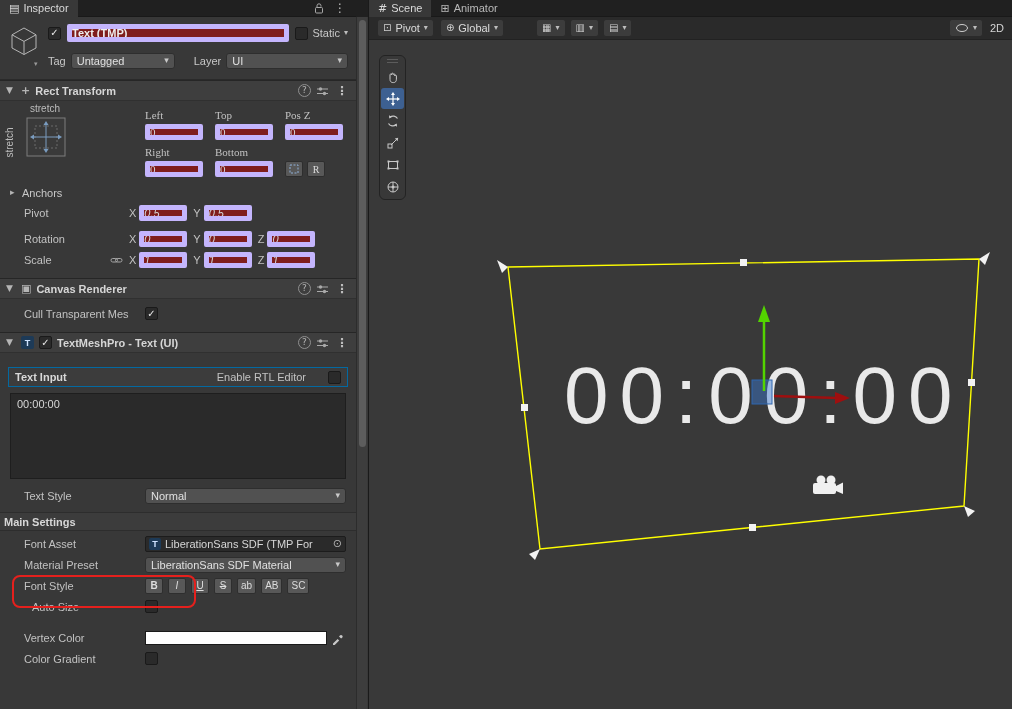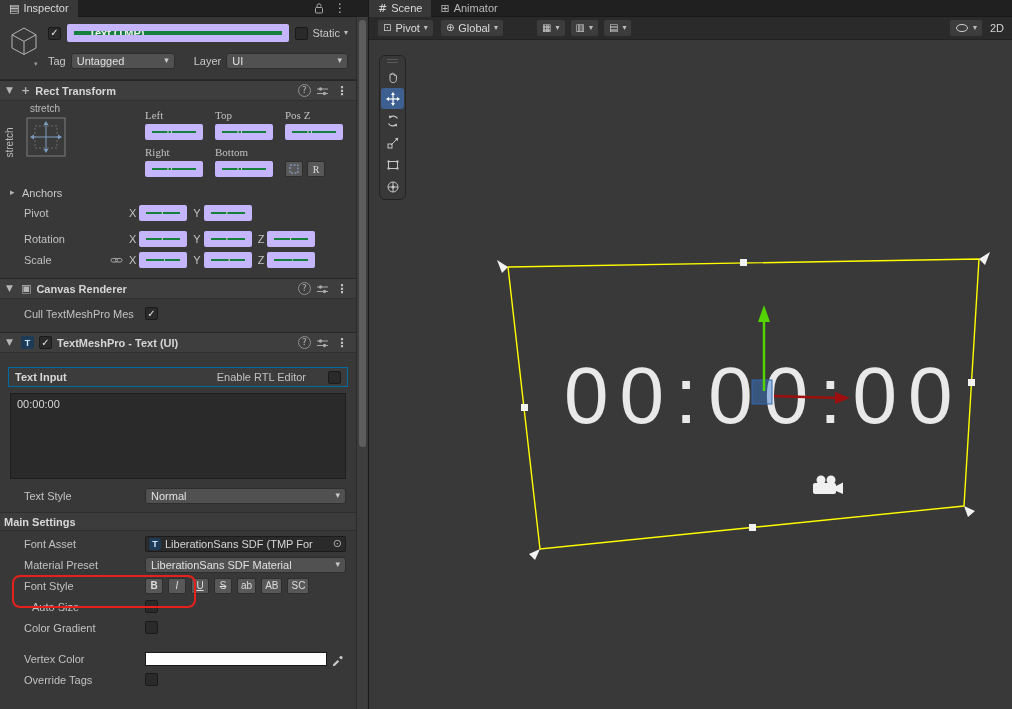--- a/index.html
+++ b/index.html
@@ -6,22 +6,22 @@
   html,body { width:1012px; height:709px; overflow:hidden; background:#383838;
     font-family:"Liberation Sans","DejaVu Sans",sans-serif; font-size:11px; color:#c8c8c8;
     -webkit-user-select:none; user-select:none; }
   .app { position:relative; width:1012px; height:709px; }
 
   
   .icon { font-family:"DejaVu Sans",sans-serif; line-height:1; display:inline-block; }
   .tabstrip { height:17px; background:#202020; display:flex; align-items:center; border-bottom:1px solid #191919; }
   .tab { height:17px; display:flex; align-items:center; gap:4px; padding:0 9px; color:#b9b9b9; }
   .tab.active { background:#383838; color:#dadada; }
-  .field, .nfield { background:#15803d; border:7px solid #c4b5fd; border-radius:2px; color:#d6d6d6;
-    height:16px; font-size:11px; padding:0 15px; font-family:inherit; outline:none; }
+  .field, .nfield { background:#7f1d1d; border:5px solid #c4b5fd; border-radius:2px; color:#d6d6d6;
+    height:16px; font-size:11px; padding:0 0; font-family:inherit; outline:none; }
   .dropdown { background:#515151; border:1px solid #2e2e2e; border-radius:3px; height:16px;
     display:flex; align-items:center; padding:0 5px; color:#e0e0e0; }
   .dropdown .dd-label { flex:1; white-space:nowrap; overflow:hidden; }
   .dropdown .icon { color:#c9c9c9; font-size:9px; }
   .cb { width:13px; height:13px; background:#2a2a2a; border:1px solid #1a1a1a; border-radius:2px;
     display:inline-flex; align-items:center; justify-content:center; color:#e6e6e6; font-size:10px; flex:none; }
   .cb .icon { font-size:10px; }
   .comp-header { height:21px; background:#3e3e3e; border-top:1px solid #262626; border-bottom:1px solid #303030;
     display:flex; align-items:center; gap:5px; padding:0 6px; color:#d6d6d6; font-weight:bold; }
   .comp-header .spacer { flex:1; }
@@ -256,21 +256,21 @@
       <svg width="13" height="12">
         <line x1="1" y1="4" x2="12" y2="4" stroke="#aaa"></line>
           <circle cx="4.5" cy="4" r="1.7" fill="#aaa"></circle>
         <line x1="1" y1="8.5" x2="12" y2="8.5" stroke="#aaa"></line>
           <circle cx="8.5" cy="8.5" r="1.7" fill="#aaa"></circle>
       </svg>
       <span class="icon kebab">⋮</span>
     </div>
     <div style="padding:6px 0 10px">
       <div class="prow" style="margin-top:0">
-        <span class="plabel">Cull TextMeshPro Mes</span>
+        <span class="plabel">Cull Transparent Mes</span>
         <span class="cb">
             <span class="icon">✓</span>
           </span>
       </div>
     </div>
 
     <div class="comp-header">
       <span class="icon fold">▼</span>
       <span class="tmp-icon">T</span>
       <span class="cb">
@@ -333,33 +333,29 @@
         <span class="mini-btn" style="text-decoration:line-through">S</span>
         <span class="mini-btn">ab</span>
         <span class="mini-btn">AB</span>
         <span class="mini-btn">SC</span>
       </div>
     </div>
     <div class="prow">
       <span class="plabel" style="padding-left:22px">Auto Size</span>
       <span class="cb"></span>
     </div>
-    <div class="prow">
-      <span class="plabel">Color Gradient</span>
-      <span class="cb"></span>
-    </div>
     <div class="prow" style="margin-top:14px">
       <span class="plabel">Vertex Color</span>
       <span class="swatch" style="background:#ffffff"></span>
       <svg width="16" height="14" style="margin-left:3px">
         <path d="M3 12.5 l4.6-4.6 1.6 1.6 -4.6 4.6 H3 z M9 5.5 l1.2-1.2 a1.5 1.5 0 0 1 2.1 2.1 L11.1 7.6 z" fill="#c8c8c8"></path>
       </svg>
     </div>
     <div class="prow">
-      <span class="plabel">Override Tags</span>
+      <span class="plabel">Color Gradient</span>
       <span class="cb"></span>
     </div>
 
     <div class="annotation"></div>
   </div>
 
   <div class="strip-cap"></div>
   <div class="vscroll">
     <div class="vthumb"></div>
   </div>

